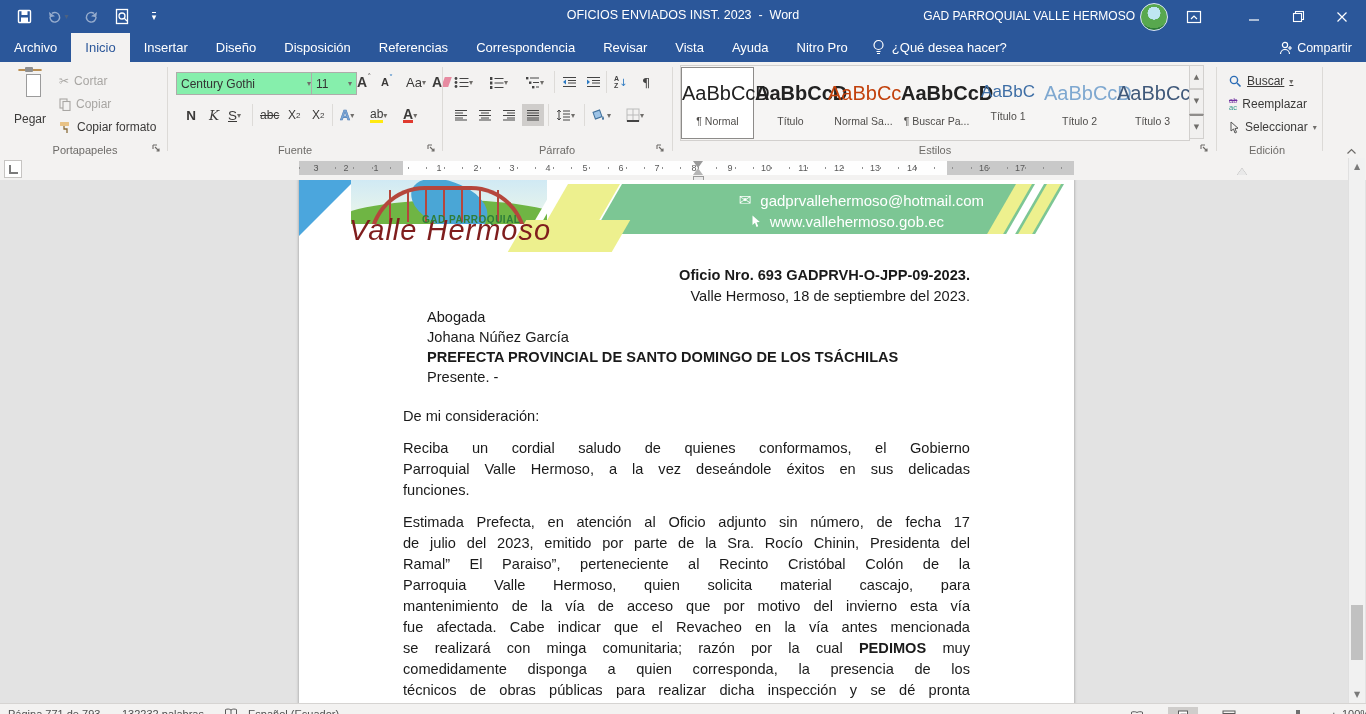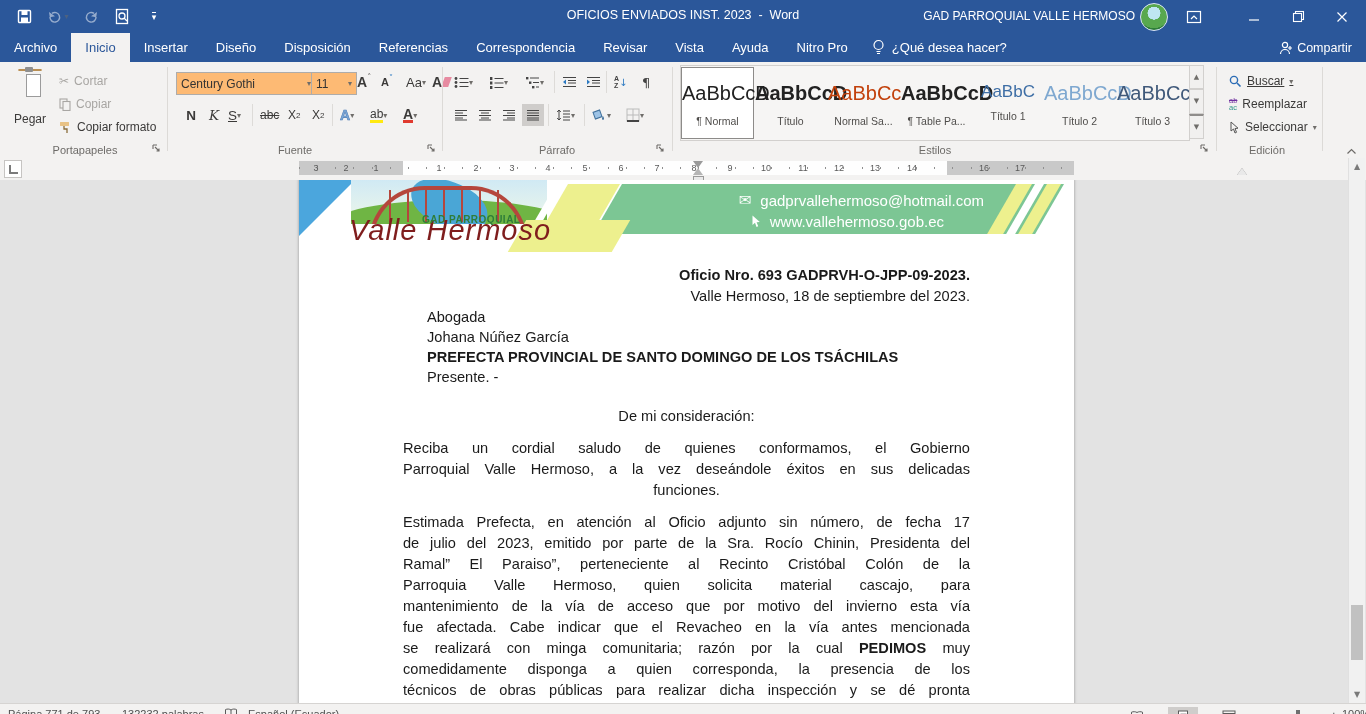--- a/index.html
+++ b/index.html
@@ -25,21 +25,21 @@
   #share{position:absolute;right:14px;top:33px;height:29px;display:flex;align-items:center;gap:4px;font-size:12.5px;color:#fff;}
 
   
   #ribbon{position:absolute;left:0;top:62px;width:1366px;height:96px;background:#f3f2f1;border-bottom:1px solid #d2d0ce;color:#3b3a39;}
   .gsep{position:absolute;top:5px;height:84px;width:1px;background:#dcdad7;}
   .glabel{position:absolute;top:82px;font-size:11px;color:#6d6b68;text-align:center;}
   .launcher{position:absolute;top:82px;width:12px;height:12px;}
   .rbtn{position:absolute;display:flex;align-items:center;gap:5px;font-size:12px;color:#3b3a39;height:22px;padding:0 3px;}
   .rbtn.dis{color:#a8a6a3;}
   .car{font-size:8px;color:#6f6d6a;}
-  .combo{position:absolute;height:21px;background:#fdba74;border:1px solid #aeacaa;display:flex;align-items:center;justify-content:space-between;font-size:12px;padding:0 4px;color:#333;}
+  .combo{position:absolute;height:21px;background:#86efac;border:1px solid #aeacaa;display:flex;align-items:center;justify-content:space-between;font-size:12px;padding:0 4px;color:#333;}
   .tgl{position:absolute;height:22px;display:flex;align-items:center;justify-content:center;padding:0 4px;}
   .tgl.on{background:#cfcdcb;}
   .ssep{position:absolute;top:42px;height:22px;width:1px;background:#ddDBd8;background:#dddbd8;}
   .bigA{font-size:14px;font-weight:bold;}
   .ubar{border-bottom:3px solid;line-height:12px;}
   
   #pegar{position:absolute;left:7px;top:4px;width:46px;height:74px;display:flex;flex-direction:column;align-items:center;justify-content:flex-start;font-size:12px;color:#3b3a39;gap:41px;}
   .clipb{width:22px;height:27px;background:#f3cf9b;border:1px solid #b98f54;border-radius:2px;position:relative;margin-top:3px;}
   .clipb:before{content:"";position:absolute;left:6px;top:-3px;width:8px;height:5px;background:#8f8f8f;border-radius:1px;}
   .clipb:after{content:"";position:absolute;left:7px;top:4px;width:13px;height:21px;background:#fff;border:1px solid #9b9b9b;}
@@ -90,21 +90,21 @@
   #banner .w2{left:489px;width:9px;background:#fff;}
   #banner .y3{left:501px;width:14px;background:#edf08e;}
   #banner .w3{left:518px;width:40px;background:#fff;}
   .bl{position:absolute;display:flex;align-items:center;gap:9px;color:#fff;font-size:15px;white-space:nowrap;}
   #bl1{top:7px;right:90px;}
   #bl2{top:29px;right:130px;}
   .yslash2{position:absolute;left:218px;top:42px;width:104px;height:32px;background:#edf08e;transform:skewX(-30deg);}
 
   
   #lettertext{position:absolute;left:104px;top:87px;width:567px;color:#1a1a1a;font-size:14.6px;}
-  .ln{height:21px;line-height:21px;white-space:nowrap;text-align:center;}
+  .ln{height:21px;line-height:21px;white-space:nowrap;}
   .lna{height:20px;line-height:20px;white-space:nowrap;margin-left:24px;}
   .js{white-space:normal;text-align:justify;text-align-last:justify;}
   .rt{text-align:right;}
   .b{font-weight:bold;}
   .gap19{height:19px;} .gap11{height:11px;}
 
   
   #vscroll{position:absolute;right:1px;top:158px;width:16px;height:545px;background:#f1f1f1;border-left:1px solid #e0e0e0;}
   .sbtn{position:absolute;left:0;width:16px;height:17px;display:flex;align-items:center;justify-content:center;font-size:8px;color:#7a7a7a;background:#f1f1f1;}
   #sthumb{position:absolute;left:2px;top:447px;width:12px;height:55px;background:#c1c1c1;}
@@ -421,21 +421,21 @@
       <div class="stcell">
         <div class="stsample" style="font-weight:bold;">AaBbCcD</div>
         <div class="stname">Título</div>
       </div>
       <div class="stcell">
         <div class="stsample" style="color:#c2410c;">AaBbCc</div>
         <div class="stname">Normal Sa...</div>
       </div>
       <div class="stcell">
         <div class="stsample" style="font-weight:bold;">AaBbCcD</div>
-        <div class="stname">¶ Table Pa...</div>
+        <div class="stname">¶ Buscar Pa...</div>
       </div>
       <div class="stcell">
         <div class="stsample" style="color:#3e6ea5;font-size:17px;">AaBbC</div>
         <div class="stname" style="margin-top:8px;">Título 1</div>
       </div>
       <div class="stcell">
         <div class="stsample" style="color:#7fa8d0;">AaBbCcD</div>
         <div class="stname">Título 2</div>
       </div>
       <div class="stcell">

